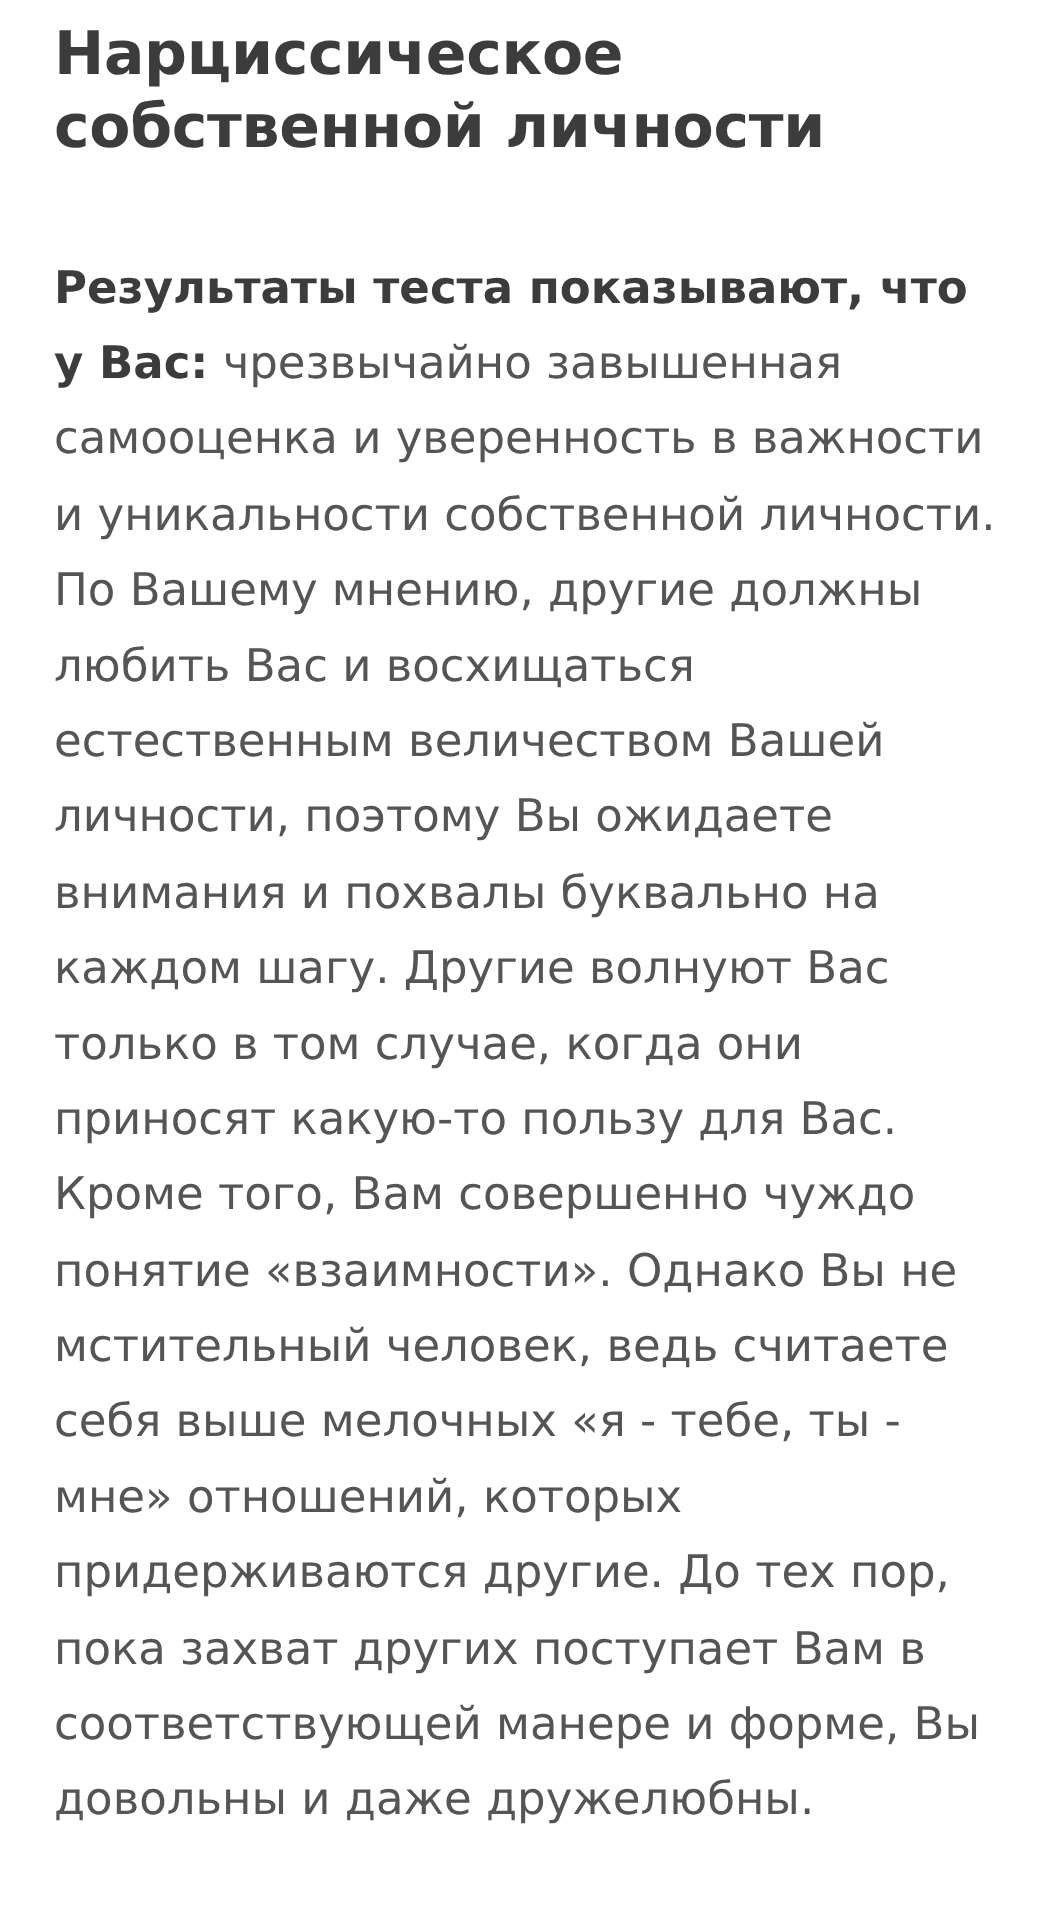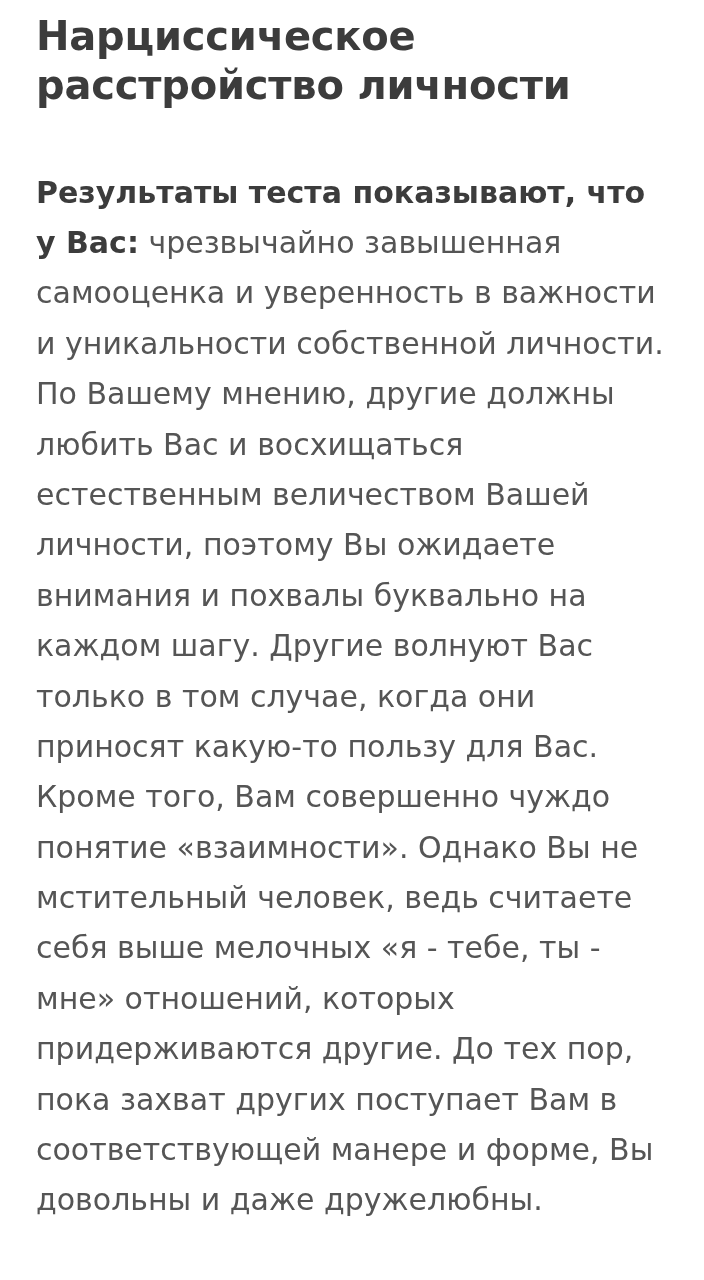--- a/index.html
+++ b/index.html
@@ -42,17 +42,17 @@
   .lead-bold {
     font-weight: 700;
     color: #3c3c3c;
   }
 </style>
 </head>
 <body>
 
 <div class="page">
 
-  <h1 class="article-title">Нарциссическое расстройство личности</h1>
+  <h1 class="article-title">Нарциссическое собственной личности</h1>
 
   <p class="body-block"><span class="lead-bold">Результаты теста показывают, что у Вас:</span><span class="body-text"> чрезвычайно завышенная самооценка и уверенность в важности и уникальности собственной личности. По Вашему мнению, другие должны любить Вас и восхищаться естественным величеством Вашей личности, поэтому Вы ожидаете внимания и похвалы буквально на каждом шагу. Другие волнуют Вас только в том случае, когда они приносят какую-то пользу для Вас. Кроме того, Вам совершенно чуждо понятие «взаимности». Однако Вы не мстительный человек, ведь считаете себя выше мелочных «я - тебе, ты - мне» отношений, которых придерживаются другие. До тех пор, пока захват других поступает Вам в соответствующей манере и форме, Вы довольны и даже дружелюбны.</span></p>
 
 </div>
 
 </body></html>

